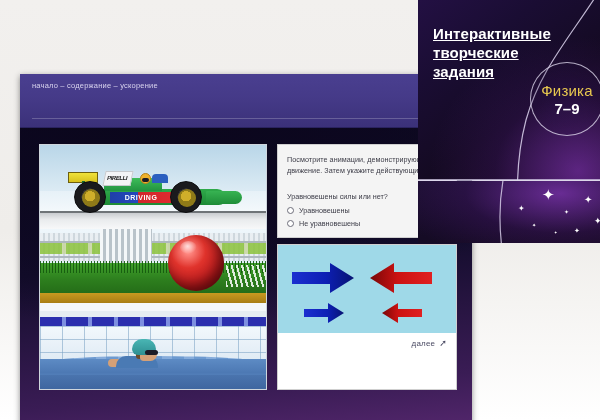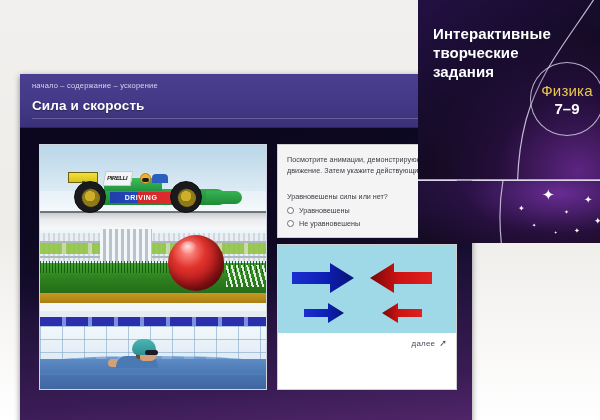--- a/index.html
+++ b/index.html
@@ -312,20 +312,21 @@
     overflow:hidden;
   }
   #cover-divider{
     position:absolute; left:418px; top:179px; width:182px; height:2px;
     background:rgba(214,206,232,.75);
   }
   #cover-title{
     position:absolute; left:15px; top:24px; width:130px;
     font-size:15px; line-height:1.28; font-weight:bold; color:#ffffff;
     letter-spacing:.1px;
+    text-decoration:underline;
   }
   #subject-circle{
     position:absolute; left:112px; top:62px; width:74px; height:74px;
     border-radius:50%; border:1px solid rgba(226,220,240,.78);
     display:flex; flex-direction:column; align-items:center; justify-content:center;
     background:radial-gradient(circle at 50% 50%, rgba(40,18,70,.35) 0%, rgba(20,9,34,.12) 100%);
   }
   #subject-name{ font-size:15px; font-weight:normal; color:#e9c94f; letter-spacing:.2px; }
   #subject-grades{ font-size:15px; font-weight:bold; color:#ffffff; margin-top:1px; }
 
@@ -338,21 +339,20 @@
 </head>
 <body>
 
 <div id="page-bg"></div>
 
 <div id="app-window">
   <div id="app-inner-dark"></div>
 
   <div id="window-header">
     <div id="breadcrumb">начало – содержание – ускорение</div>
-    <div id="page-title">Сила и скорость</div>
     <div id="title-rule"></div>
   </div>
 
   <div id="anim-stack">
 
     <div class="anim-panel" id="panel-racecar">
       <div id="rc-skyline"></div>
       <div id="rc-ground"></div>
       <div id="car">
         <div id="car-rearwing"></div>

